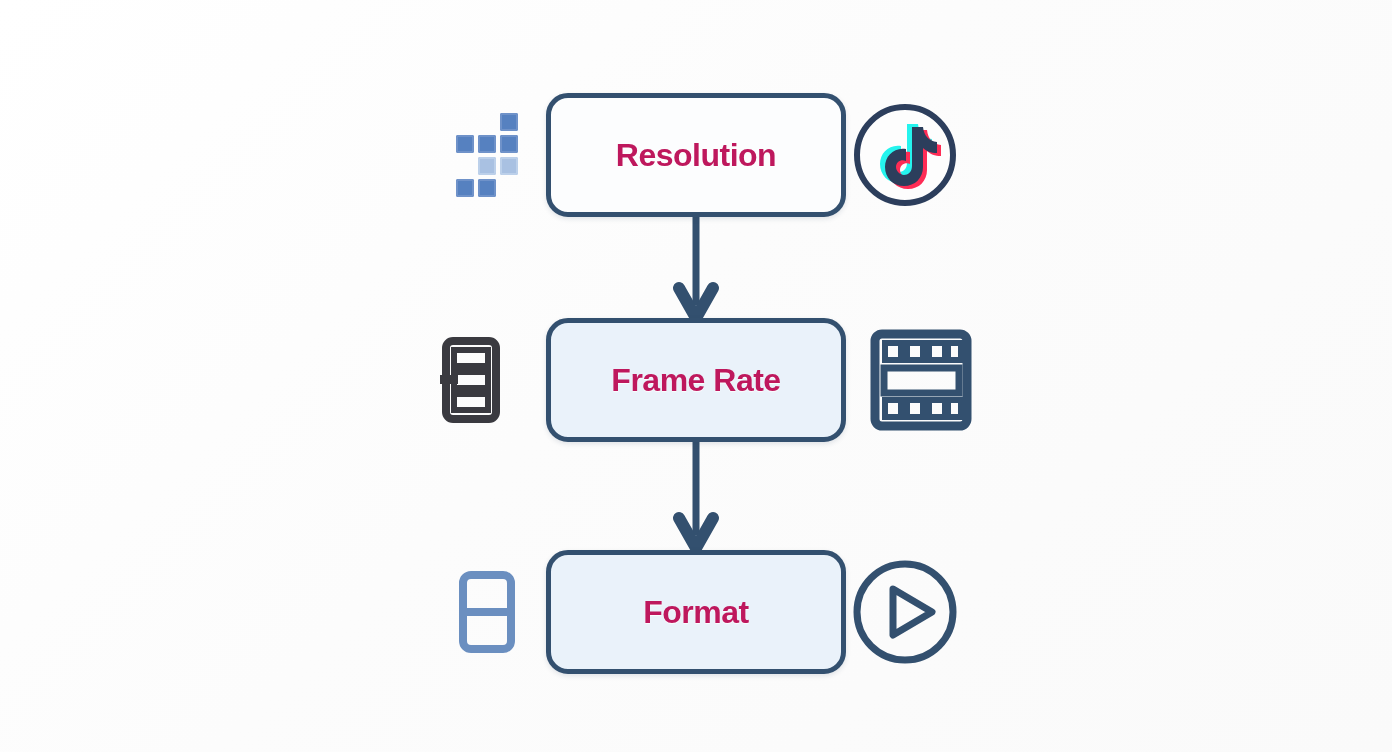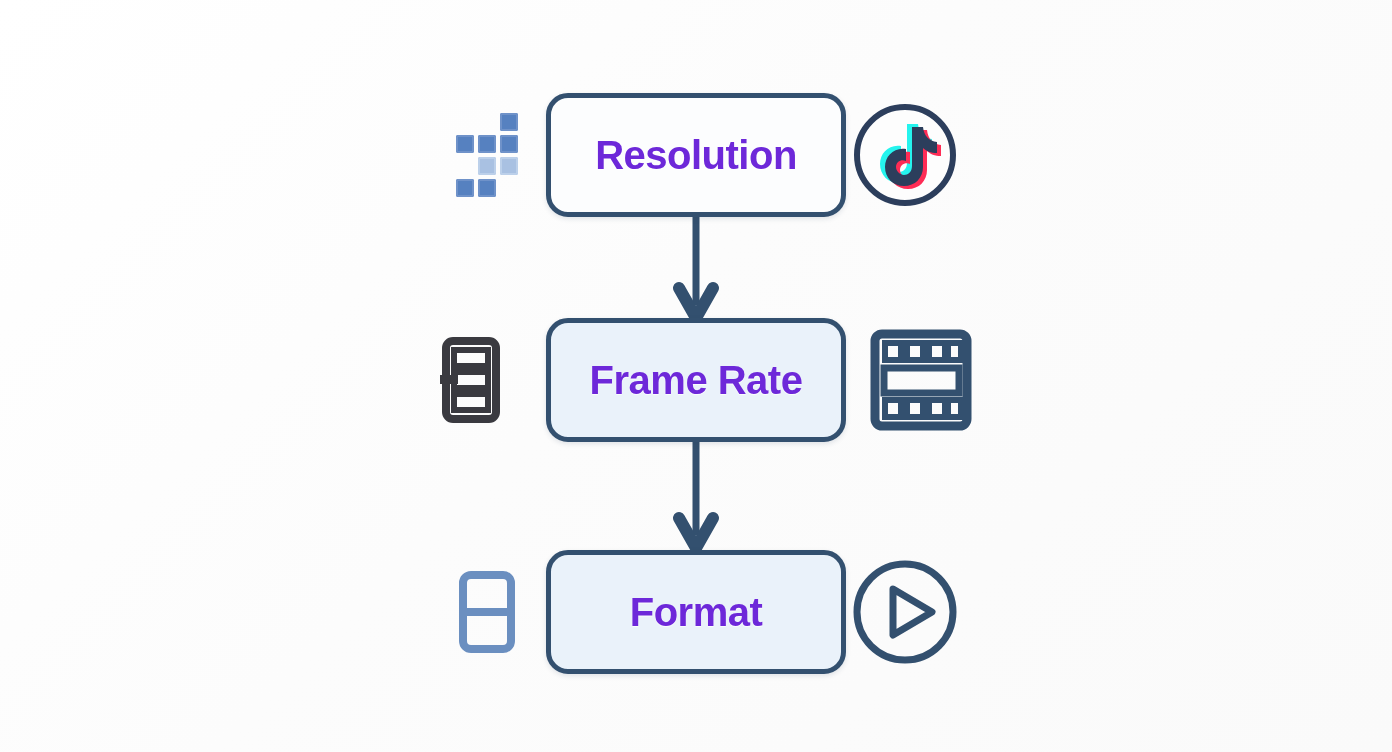--- a/index.html
+++ b/index.html
@@ -47,23 +47,23 @@
     justify-content: center;
     box-shadow: 0 2px 5px rgba(40,60,90,0.13);
     position: relative;
     z-index: 4;
   }
   #row-0 .node-box { background: #fcfdfe; }
   #row-1 .node-box { background: #eaf2fa; }
   #row-2 .node-box { background: #eaf2fa; }
 
   .node-label {
-    font-size: 40px;
+    font-size: 32px;
     font-weight: bold;
-    color: #6d28d9;
+    color: #be185d;
     letter-spacing: -0.5px;
     text-shadow: 0 1px 1px rgba(255,255,255,0.9);
     white-space: nowrap;
   }
 
   .side-icon {
     width: 118px;
     height: 124px;
     display: flex;
     align-items: center;

